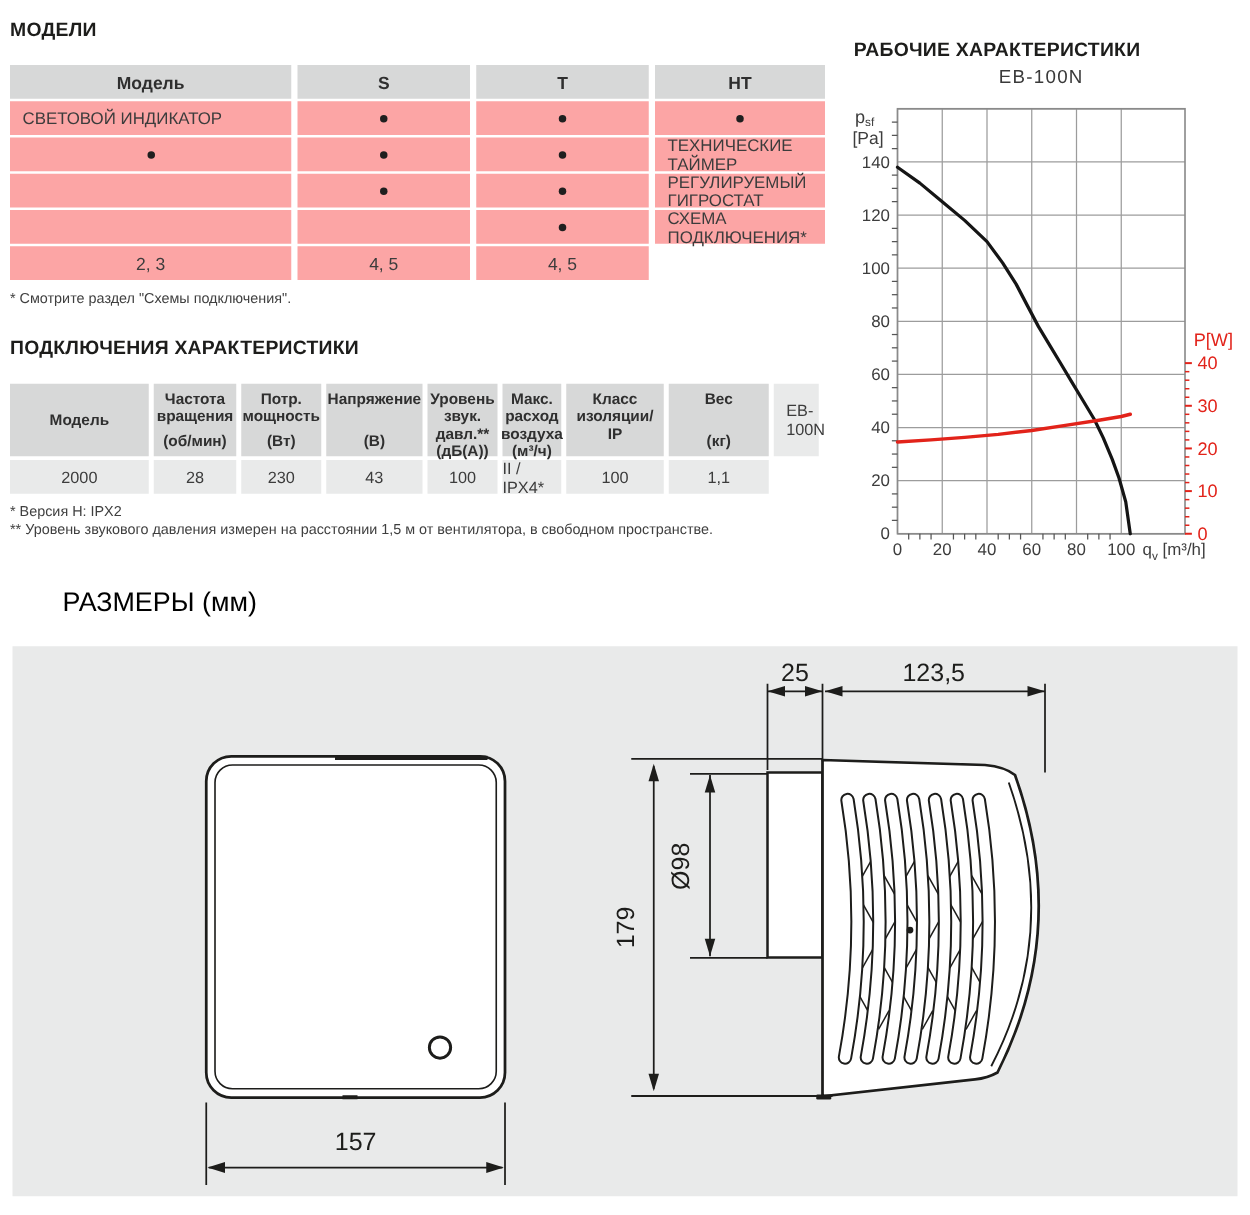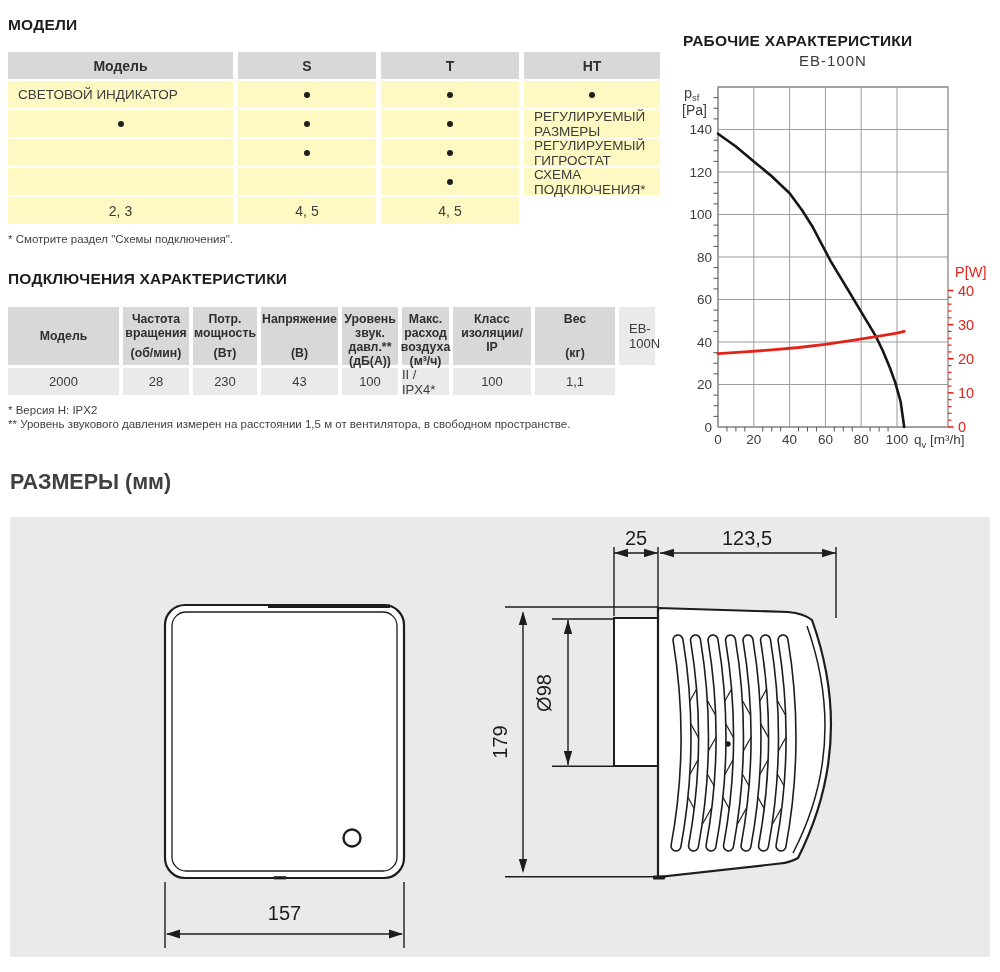--- a/index.html
+++ b/index.html
@@ -1,22 +1,22 @@
 <!DOCTYPE html>
 <html><head>
 <meta charset="utf-8">
 <style>
   html,body{margin:0;padding:0;background:#fff;}
   body{width:1000px;height:972px;position:relative;font-family:"Liberation Sans",sans-serif;overflow:hidden;}
   .sec-title{position:absolute;font-weight:bold;font-size:15.5px;color:#1d1d1b;letter-spacing:.2px;}
-  .big-title{position:absolute;font-weight:bold;font-size:21.5px;color:#404040;}
+  .big-title{position:absolute;font-weight:normal;font-size:21.5px;color:#000000;margin-left:40px;}
   
   #models-table{position:absolute;left:8px;top:52px;display:grid;
     grid-template-columns:225px 138px 138px 136px;grid-auto-rows:27px;gap:2px 5px;}
-  .mcell{background:#fef9c3;display:flex;align-items:center;font-size:13.5px;color:#3c3c3c;}
+  .mcell{background:#fca5a5;display:flex;align-items:center;font-size:13.5px;color:#3c3c3c;}
   .mhead{background:#d7d8d8;justify-content:center;font-weight:bold;font-size:14px;color:#2f2f2f;}
   .mlabel{padding-left:10px;}
   .mval{justify-content:center;font-size:14px;}
   .dot{width:6px;height:6px;border-radius:50%;background:#1f1f1f;display:block;}
   .footnote{position:absolute;font-size:11.5px;color:#3f3f3f;}
   
   #tech-table{position:absolute;left:8px;top:307px;display:grid;
     grid-template-columns:111px 66px 64px 77px 56px 47px 78px 80px 36px;
     grid-template-rows:58px 27px;gap:3px 4px;}
   .tcell{background:#e9eaea;display:flex;font-size:13px;color:#3c3c3c;}
@@ -56,21 +56,21 @@
     </div>
     <div class="mcell mval">
       <span class="dot"></span>
     </div>
     <div class="mcell mval">
       <span class="dot"></span>
     </div>
     <div class="mcell mval">
       <span class="dot"></span>
     </div>
-    <div class="mcell mlabel">РЕГУЛИРУЕМЫЙ РАЗМЕРЫ</div>
+    <div class="mcell mlabel">ТЕХНИЧЕСКИЕ ТАЙМЕР</div>
     <div class="mcell mval"></div>
     <div class="mcell mval">
       <span class="dot"></span>
     </div>
     <div class="mcell mval">
       <span class="dot"></span>
     </div>
     <div class="mcell mlabel">РЕГУЛИРУЕМЫЙ ГИГРОСТАТ</div>
     <div class="mcell mval"></div>
     <div class="mcell mval"></div>

